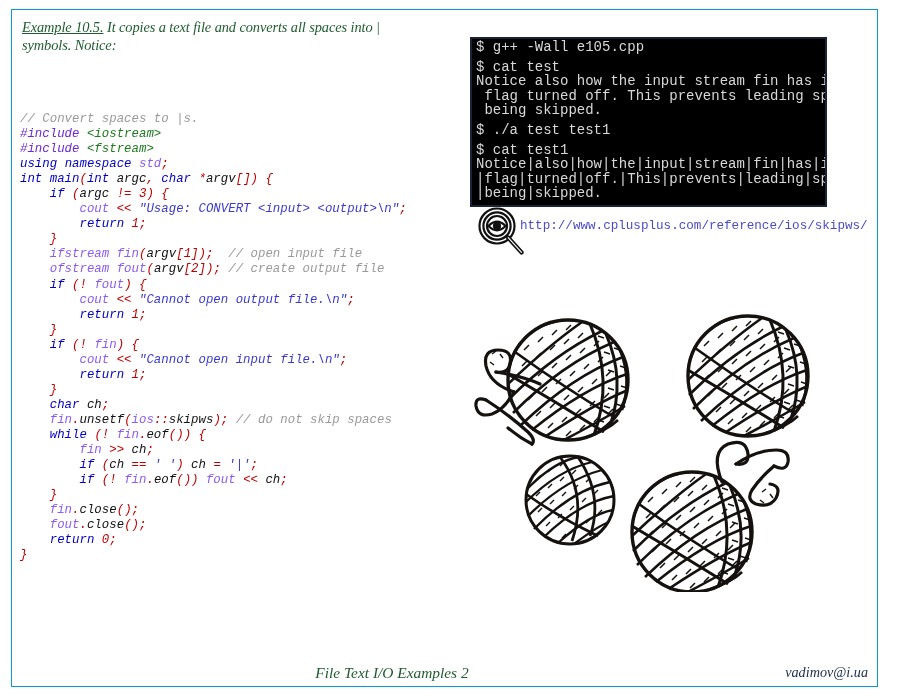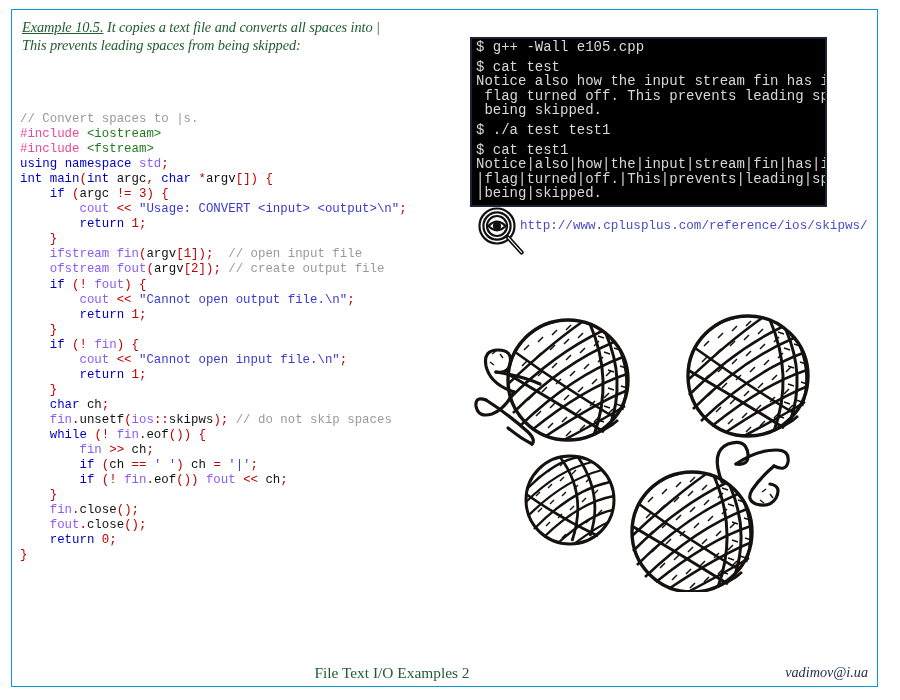--- a/index.html
+++ b/index.html
@@ -55,23 +55,24 @@
   #code {
     position: absolute;
     left: 20px;
     top: 112px;
     width: 430px;
     font-family: "Liberation Mono", "DejaVu Sans Mono", monospace;
     font-size: 12.4px;
     line-height: 15.05px;
     white-space: pre;
     color: #111111;
+    font-style: italic;
   }
   .cmt  { color: #9A9A9A; }
-  .pre  { color: #ec4899; }          
+  .pre  { color: #6d28d9; }          
   .hdr  { color: #1F7A1F; }          
   .kw   { color: #0000C8; }          
   .typ  { color: #8b5cf6; }          
   .pun  { color: #C00000; }          
   .num  { color: #C00000; }
   .str  { color: #3A3AD0; }
   .op   { color: #C00000; }
   .id   { color: #111111; }
 
   
@@ -130,41 +131,42 @@
   
   #footer-title {
     position: absolute;
     left: 0;
     top: 664px;
     width: 784px;
     text-align: center;
     font-family: "Liberation Serif", serif;
     font-size: 15.4px;
     color: #1F5C2E;
+    font-style: italic;
   }
   #footer-mail {
     position: absolute;
     right: 32px;
     top: 664px;
     font-family: "Liberation Serif", serif;
     font-style: italic;
     font-size: 14.2px;
     color: #20304F;
   }
 </style>
 </head>
 <body>
 
 <div id="slide">
 
   <div id="frame"></div>
 
   <div id="lead">
     <div class="ln"><span class="u">Example 10.5.</span><span> It copies a text file and converts all spaces into |</span></div>
-    <div class="ln">This prevents leading spaces from being skipped:</div>
+    <div class="ln">symbols. Notice:</div>
   </div>
 
   <div id="code"><div><span class="cmt">// Convert spaces to |s.</span></div><div><span class="pre">#include </span><span class="hdr">&lt;iostream&gt;</span></div><div><span class="pre">#include </span><span class="hdr">&lt;fstream&gt;</span></div><div><span class="kw">using</span> <span class="kw">namespace</span> <span class="typ">std</span><span class="pun">;</span></div><div><span class="kw">int</span> <span class="kw">main</span><span class="pun">(</span><span class="kw">int</span> <span class="id">argc</span><span class="op">,</span> <span class="kw">char</span> <span class="op">*</span><span class="id">argv</span><span class="pun">[</span><span class="pun">]</span><span class="pun">)</span> <span class="pun">{</span></div><div>    <span class="kw">if</span> <span class="pun">(</span><span class="id">argc</span> <span class="op">!=</span> <span class="num">3</span><span class="pun">)</span> <span class="pun">{</span></div><div>        <span class="typ">cout</span> <span class="op">&lt;&lt;</span> <span class="str">"Usage: CONVERT &lt;input&gt; &lt;output&gt;\n"</span><span class="pun">;</span></div><div>        <span class="kw">return</span> <span class="num">1</span><span class="pun">;</span></div><div>    <span class="pun">}</span></div><div>    <span class="typ">ifstream</span> <span class="typ">fin</span><span class="pun">(</span><span class="id">argv</span><span class="pun">[</span><span class="num">1</span><span class="pun">]</span><span class="pun">)</span><span class="pun">;</span>  <span class="cmt">// open input file</span></div><div>    <span class="typ">ofstream</span> <span class="typ">fout</span><span class="pun">(</span><span class="id">argv</span><span class="pun">[</span><span class="num">2</span><span class="pun">]</span><span class="pun">)</span><span class="pun">;</span> <span class="cmt">// create output file</span></div><div>    <span class="kw">if</span> <span class="pun">(</span><span class="op">!</span> <span class="typ">fout</span><span class="pun">)</span> <span class="pun">{</span></div><div>        <span class="typ">cout</span> <span class="op">&lt;&lt;</span> <span class="str">"Cannot open output file.\n"</span><span class="pun">;</span></div><div>        <span class="kw">return</span> <span class="num">1</span><span class="pun">;</span></div><div>    <span class="pun">}</span></div><div>    <span class="kw">if</span> <span class="pun">(</span><span class="op">!</span> <span class="typ">fin</span><span class="pun">)</span> <span class="pun">{</span></div><div>        <span class="typ">cout</span> <span class="op">&lt;&lt;</span> <span class="str">"Cannot open input file.\n"</span><span class="pun">;</span></div><div>        <span class="kw">return</span> <span class="num">1</span><span class="pun">;</span></div><div>    <span class="pun">}</span></div><div>    <span class="kw">char</span> <span class="id">ch</span><span class="pun">;</span></div><div>    <span class="typ">fin</span><span class="op">.</span><span class="id">unsetf</span><span class="pun">(</span><span class="typ">ios</span><span class="op">::</span><span class="id">skipws</span><span class="pun">)</span><span class="pun">;</span> <span class="cmt">// do not skip spaces</span></div><div>    <span class="kw">while</span> <span class="pun">(</span><span class="op">!</span> <span class="typ">fin</span><span class="op">.</span><span class="id">eof</span><span class="pun">(</span><span class="pun">)</span><span class="pun">)</span> <span class="pun">{</span></div><div>        <span class="typ">fin</span> <span class="op">&gt;&gt;</span> <span class="id">ch</span><span class="pun">;</span></div><div>        <span class="kw">if</span> <span class="pun">(</span><span class="id">ch</span> <span class="op">==</span> <span class="str">' '</span><span class="pun">)</span> <span class="id">ch</span> <span class="op">=</span> <span class="str">'|'</span><span class="pun">;</span></div><div>        <span class="kw">if</span> <span class="pun">(</span><span class="op">!</span> <span class="typ">fin</span><span class="op">.</span><span class="id">eof</span><span class="pun">(</span><span class="pun">)</span><span class="pun">)</span> <span class="typ">fout</span> <span class="op">&lt;&lt;</span> <span class="id">ch</span><span class="pun">;</span></div><div>    <span class="pun">}</span></div><div>    <span class="typ">fin</span><span class="op">.</span><span class="id">close</span><span class="pun">(</span><span class="pun">)</span><span class="pun">;</span></div><div>    <span class="typ">fout</span><span class="op">.</span><span class="id">close</span><span class="pun">(</span><span class="pun">)</span><span class="pun">;</span></div><div>    <span class="kw">return</span> <span class="num">0</span><span class="pun">;</span></div><div><span class="pun">}</span></div></div>
 
   <div id="term"><div>$ g++ -Wall e105.cpp</div><div class="blank"></div><div>$ cat test</div><div>Notice also how the input stream fin has its skipws</div><div> flag turned off. This prevents leading spaces from</div><div> being skipped.</div><div class="blank"></div><div>$ ./a test test1</div><div class="blank"></div><div>$ cat test1</div><div>Notice|also|how|the|input|stream|fin|has|its|skipws</div><div>|flag|turned|off.|This|prevents|leading|spaces|from</div><div>|being|skipped.</div></div>
 
   <div id="linkrow">
     <svg id="magnifier" viewBox="0 0 56 56">
       <g fill="none" stroke="#111111" stroke-width="2.2">
         <circle cx="23" cy="22" r="17.5"></circle>

